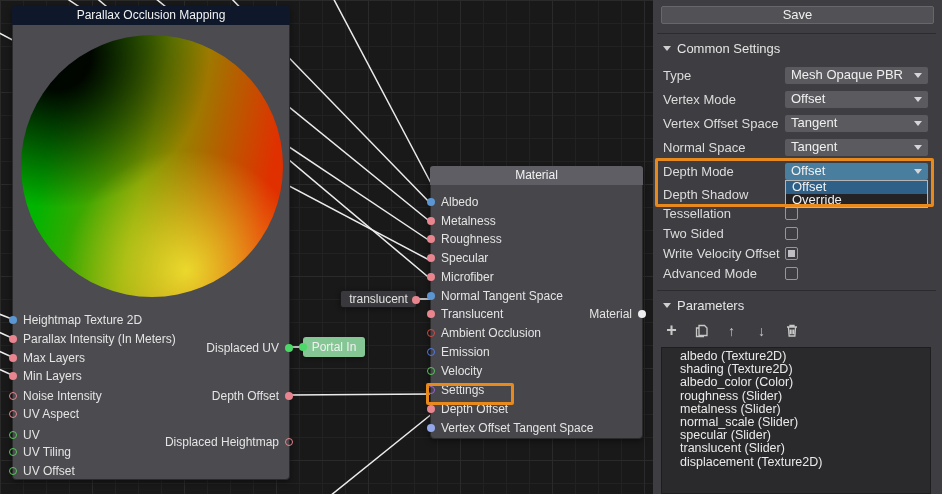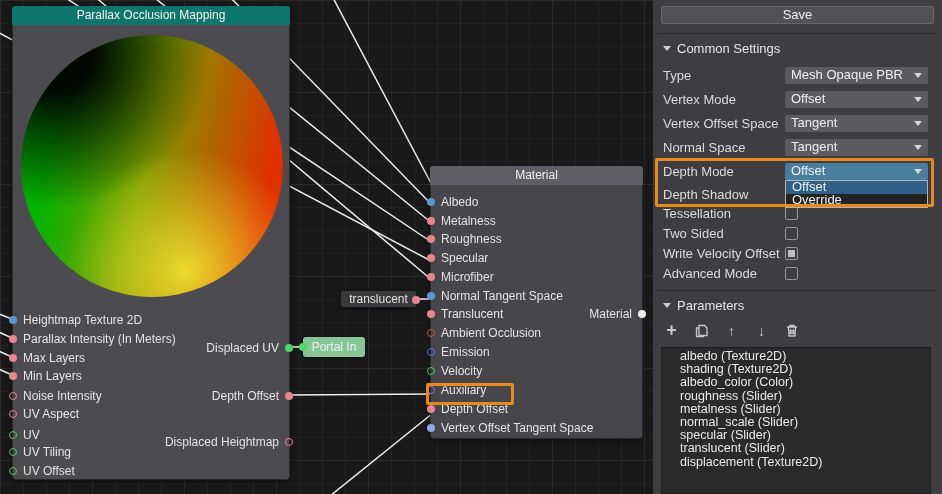--- a/index.html
+++ b/index.html
@@ -15,21 +15,21 @@
       linear-gradient(90deg,#2a2a2a 1px, transparent 1px),
       linear-gradient(#222222 1px, transparent 1px),
       linear-gradient(90deg,#222222 1px, transparent 1px);
     background-size:92px 92px,92px 92px,23px 23px,23px 23px; }
   .wires { position:absolute; left:0; top:0; z-index:1; }
   .node { position:absolute; z-index:2; border-radius:4px; box-shadow:0 2px 6px rgba(0,0,0,.45); }
   .node-header { height:19px; line-height:19px; text-align:center; font-size:12px;
     color:#f2f2f2; border-radius:3px 3px 0 0; overflow:hidden; }
 
   .pom-node { left:12px; top:6px; width:278px; height:474px; background:#4b4b50; border:1px solid #2a2a2a; }
-  .pom-node .node-header { background:#0f766e; margin:-1px -1px 0 -1px; }
+  .pom-node .node-header { background:#0f172a; margin:-1px -1px 0 -1px; }
   .sphere { position:absolute; left:8px; top:28px; width:262px; height:262px; border-radius:50%;
     background:
       radial-gradient(circle at 63% 90%, rgba(255,255,60,.75), rgba(255,255,60,0) 42%),
       radial-gradient(circle at 14% 8%, rgba(0,0,0,.97) 10%, rgba(0,0,0,0) 46%),
       linear-gradient(102deg, #00b400 16%, #7f9b00 48%, #e03000 88%); }
 
   .mat-node { left:430px; top:152px; width:213px; height:273px; background:#46464b; border:1px solid #2a2a2a;margin-top:14px; }
   .mat-node .node-header { background:#5e5e64; margin:-1px -1px 0 -1px; }
 
   .mini-node { position:absolute; z-index:2; font-size:12px; color:#f0f0f0; text-align:center;
@@ -218,21 +218,21 @@
       <div class="pin-row in" style="top:178px">
           <span class="pin hollow h-blue"></span>
           <span>Emission</span>
         </div>
       <div class="pin-row in" style="top:197px">
           <span class="pin hollow h-green"></span>
           <span>Velocity</span>
         </div>
       <div class="pin-row in" style="top:216px">
           <span class="pin hollow h-purple"></span>
-          <span>Auxiliary</span>
+          <span>Settings</span>
         </div>
       <div class="pin-row in" style="top:235px">
           <span class="pin f-pink"></span>
           <span>Depth Offset</span>
         </div>
       <div class="pin-row in" style="top:254px">
           <span class="pin f-lblue"></span>
           <span>Vertex Offset Tangent Space</span>
         </div>
 

